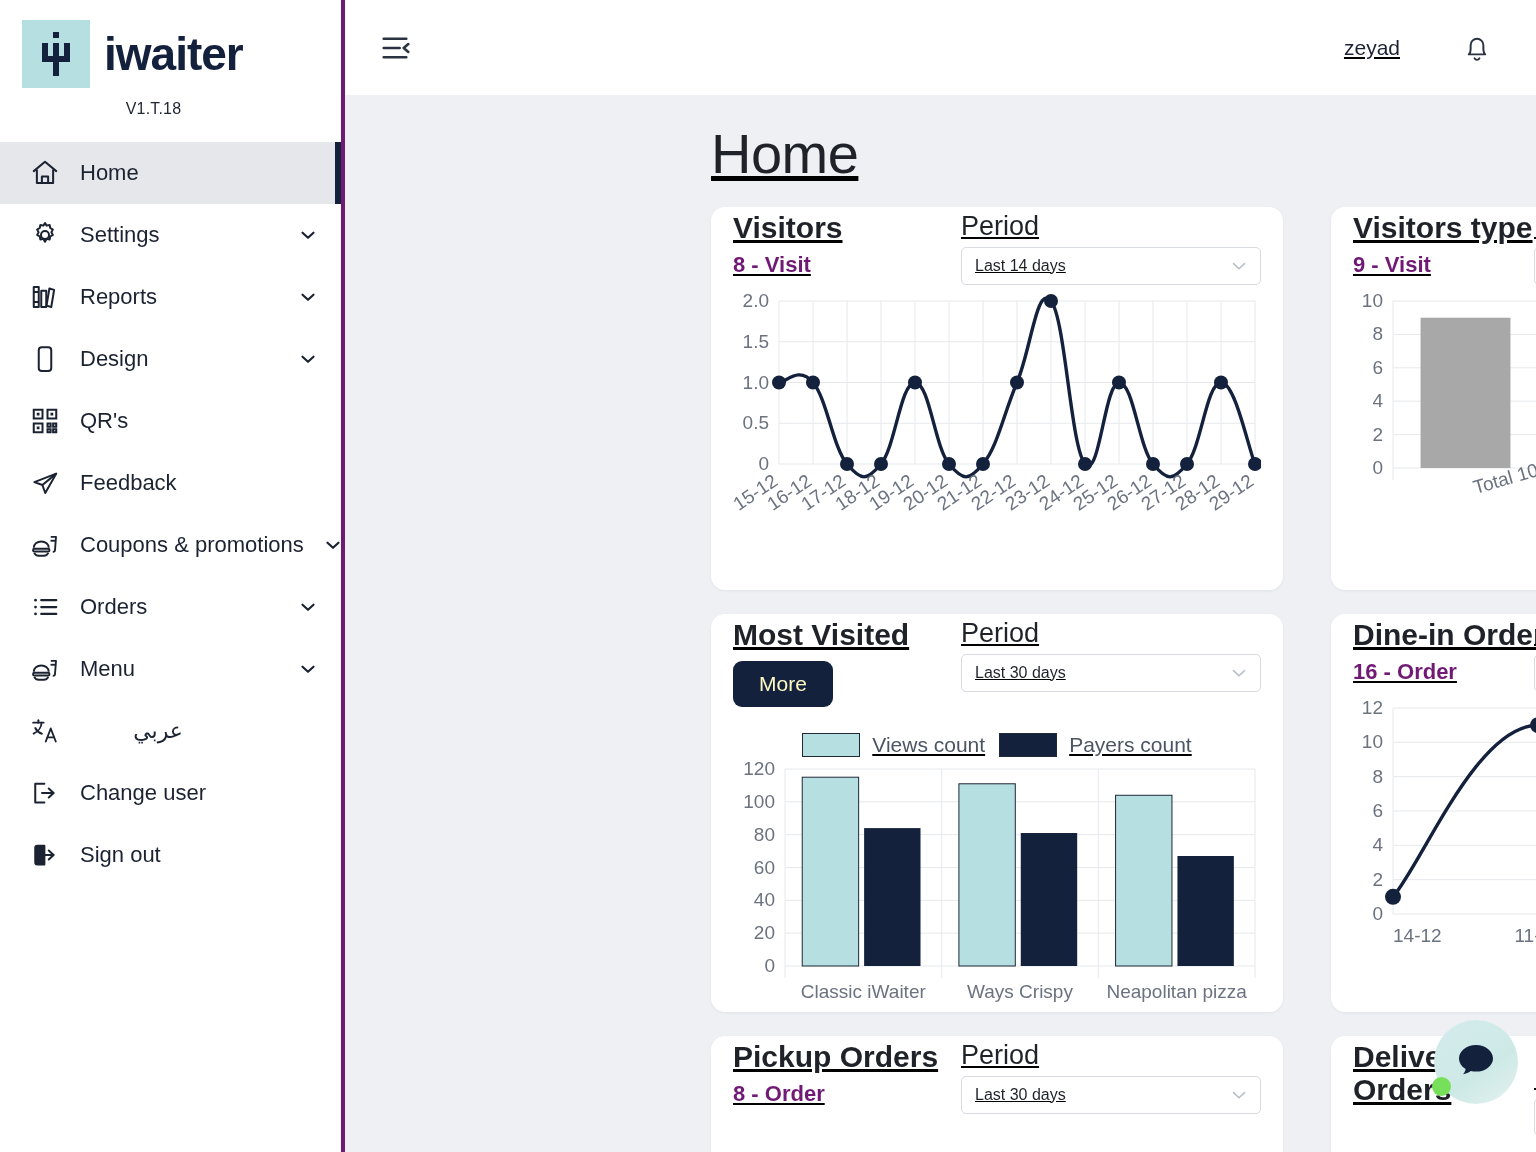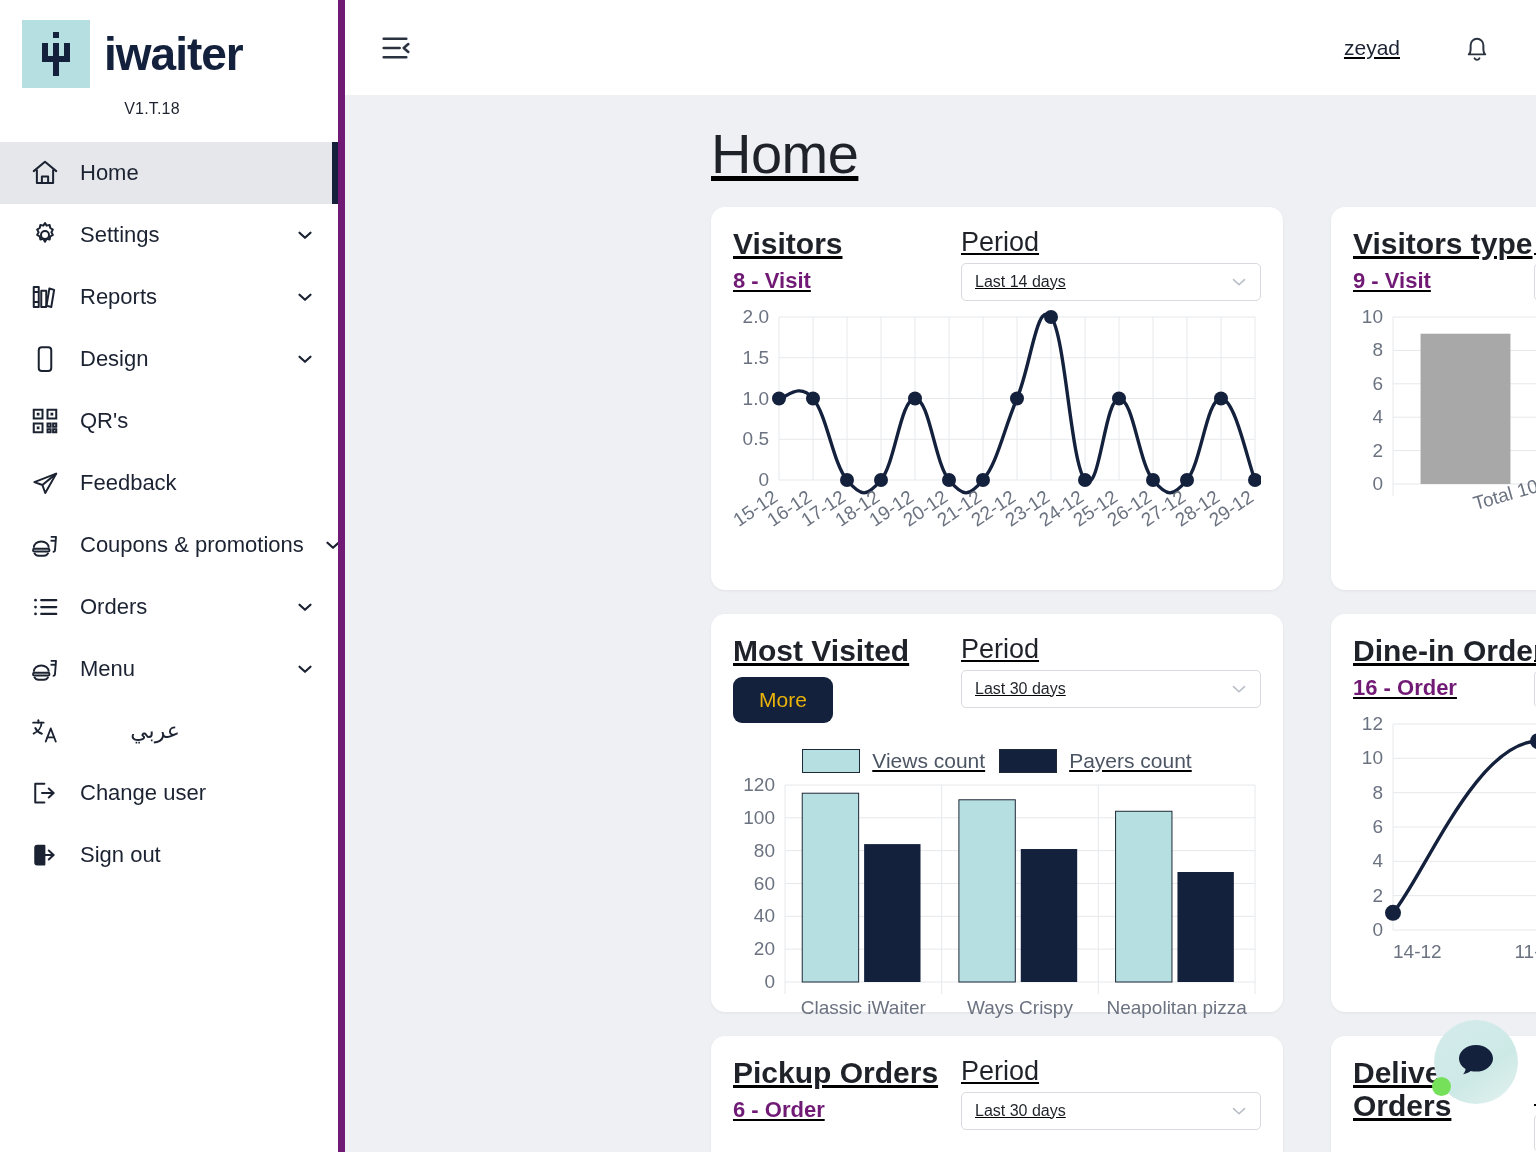--- a/index.html
+++ b/index.html
@@ -8,21 +8,21 @@
     font-family: "Liberation Sans", sans-serif;
     background: #eef0f4;
     overflow: hidden;
   }
   .app { display: flex; width: 1536px; height: 1152px; position: relative; }
 
   
   .sidebar {
     width: 345px; height: 1152px; background: #ffffff;
     flex: 0 0 345px; position: relative; overflow: hidden;
-    border-right: 7px solid #701a75;
+    border-right: 4px solid #701a75;
   }
   .logo-block { padding: 20px 0 4px 0; }
   .logo-row { display: flex; align-items: center; gap: 14px; padding-left: 22px; }
   .logo-mark {
     width: 68px; height: 68px; background: #b5dfe0;
     display: flex; align-items: center; justify-content: center;
   }
   .logo-word {
     font-size: 46px; font-weight: 700; color: #14213d;
     letter-spacing: -1px; line-height: 1;
@@ -67,41 +67,41 @@
     font-size: 56px; font-weight: 400; color: #1f2329;
     padding: 28px 0 22px 366px; letter-spacing: -.5px; line-height: 1.1;
   }
 
   .grid {
     padding: 0 26px 0 366px; display: grid;
     grid-template-columns: 572px 525px; gap: 24px 48px;
     align-content: start;
   }
   .card {
-    background: #fff; border-radius: 14px; padding: 20px 22px 16px 22px;
+    background: #fff; border-radius: 14px; padding: 4px 22px 16px 22px;
     box-shadow: 0 1px 3px rgba(16,24,40,.06);
   }
   .card-head { display: flex; align-items: flex-start; gap: 14px; }
   .card-titles { min-width: 0; }
   .card-title { font-size: 30px; font-weight: 700; color: #1f2329;
     line-height: 1.12; white-space: nowrap; }
   .card-title.wrap { white-space: normal; max-width: 180px; }
   .card-sub { font-size: 22px; font-weight: 700; color: #701a75; margin-top: 8px; }
   .period-box { margin-left: auto; }
   .period-label { font-size: 27px; color: #1f2329; margin-bottom: 5px; }
   .select {
     width: 300px; height: 38px; border: 1px solid #d7dade; border-radius: 5px;
     background: #fff; display: flex; align-items: center;
     padding: 0 10px 0 13px; cursor: pointer;
   }
   .select-val { font-size: 16px; color: #1f2329; flex: 1; }
   .select-chev { width: 22px; height: 22px; color: #b9bfc7; }
 
   .more-btn {
-    background: #14213d; color: #eab308; border: none; border-radius: 9px;
+    background: #14213d; color: #fef9c3; border: none; border-radius: 9px;
     font-size: 21px; padding: 11px 26px; cursor: pointer;
     font-family: "Liberation Sans", sans-serif; margin-top: 10px;
   }
 
   
   .chart { position: relative; }
 
   .legend { display: flex; align-items: center; gap: 14px; justify-content: center;
             margin-top: 26px; }
   .legend-item { display: flex; align-items: center; gap: 12px; }
@@ -568,21 +568,21 @@
               <text fill="#6b7280" font-size="19" font-family="&quot;Liberation Sans&quot;, sans-serif" x="330" y="244" text-anchor="middle">07-12</text>
               <text fill="#6b7280" font-size="19" font-family="&quot;Liberation Sans&quot;, sans-serif" x="475" y="244" text-anchor="end">22-12</text>
             </svg>
           </div>
       </section>
 
       <section class="card" style="height:200px;">
         <div class="card-head">
           <div class="card-titles">
             <div class="card-title">Pickup Orders</div>
-            <div class="card-sub">6 - Order</div>
+            <div class="card-sub">8 - Order</div>
           </div>
           <div class="period-box">
             <div class="period-label">Period</div>
             <div class="select">
               <span class="select-val">Last 30 days</span>
               <span class="select-chev">
                 <svg width="22" height="22" viewBox="0 0 24 24" fill="none" stroke="currentColor" stroke-width="1.8" stroke-linecap="round" stroke-linejoin="round">
                     <path d="M6 9.5l6 5.5 6-5.5"></path>
                   </svg>
               </span>

